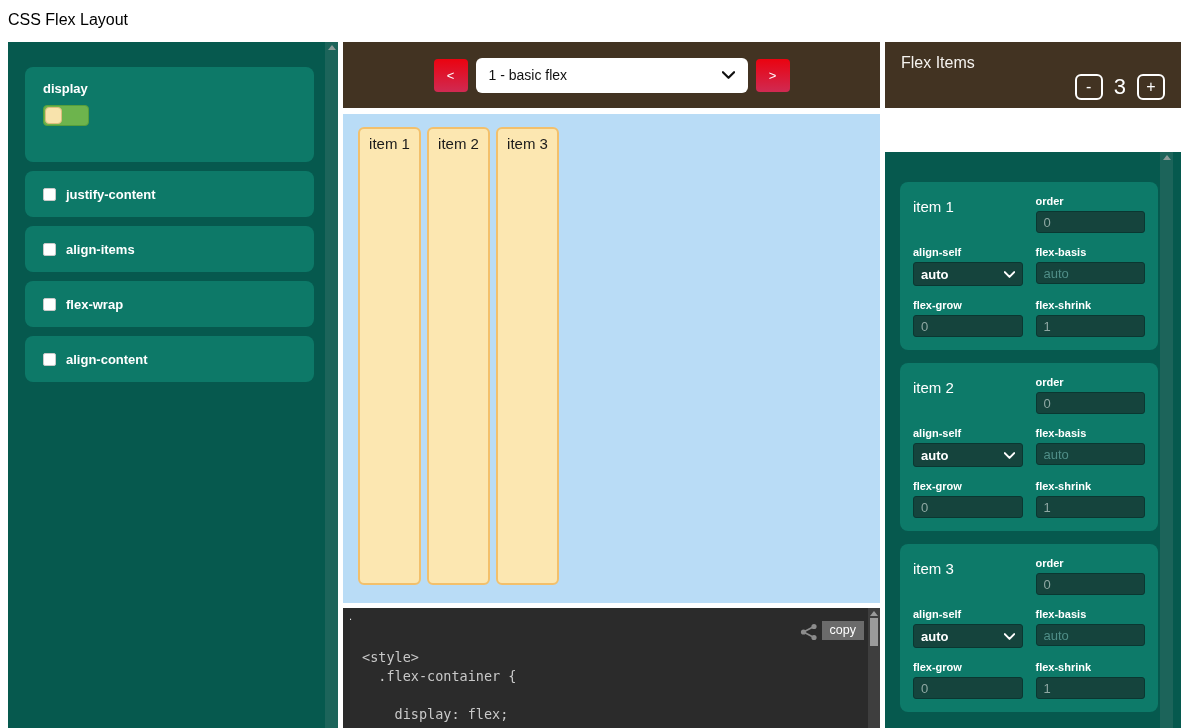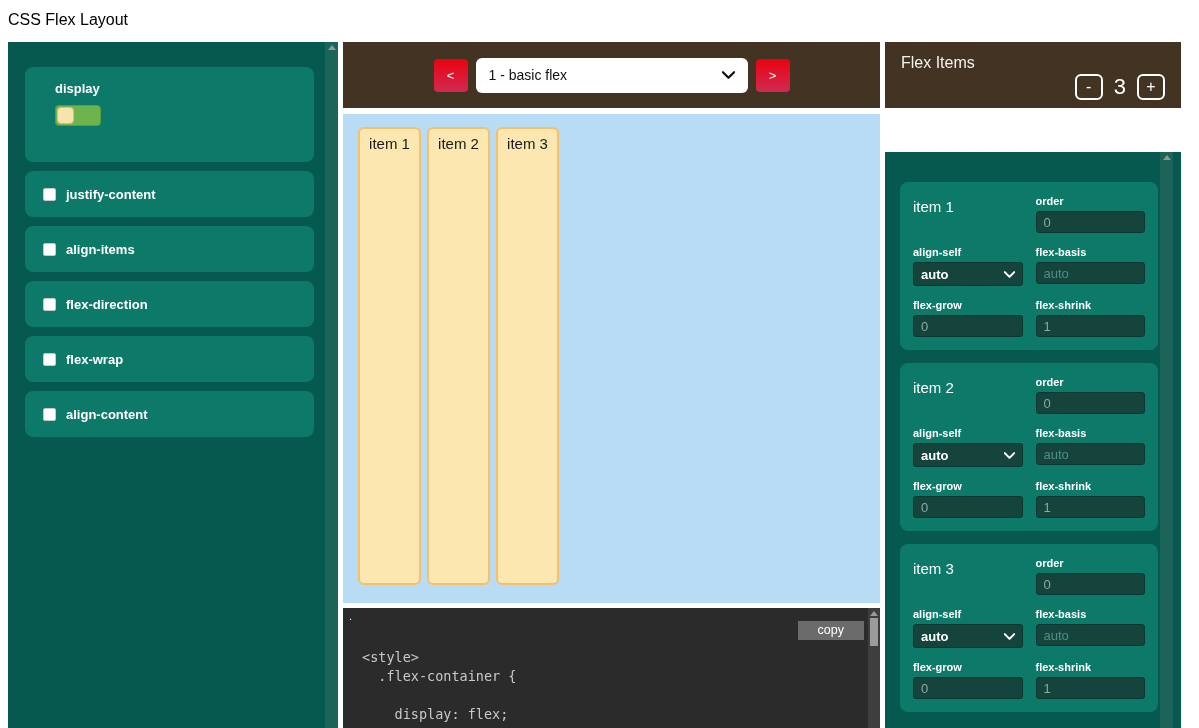--- a/index.html
+++ b/index.html
@@ -16,21 +16,21 @@
   .panel-header .ptitle { font-size:16px; }
   .panel-body { flex:1 1 auto; background:#06594e; position:relative; overflow:hidden; }
 
   .vscroll { position:absolute; top:0; bottom:0; width:13px; background:#1c645a; }
   .vscroll .arrow { display:block; margin:3px auto 0; width:0; height:0;
     border-left:4px solid transparent; border-right:4px solid transparent; border-bottom:5px solid #8a9b97; }
 
   
   .left-panel { width:330px; }
   .card { background:#0d7968; border-radius:8px; width:289px; margin:0 0 9px 17px; }
-  .display-card { padding:12px 30px; height:95px; }
+  .display-card { padding:12px 18px; height:95px; }
   .prop-card { height:46px; display:flex; align-items:center; padding-left:18px; gap:10px; }
   .lbl { color:#fff; font-weight:bold; font-size:13px; }
   .checkbox { width:13px; height:13px; background:#fff; border:1px solid #c9c9c9; border-radius:2px; flex:0 0 13px; }
   .toggle { margin-top:8px; width:46px; height:21px; background:#6db44d; border:1px solid #579f3b; border-radius:4px; position:relative; }
   .toggle .knob { position:absolute; left:1px; top:1px; width:17px; height:17px; background:#f8e3ac; border:1px solid #dcbd7d; border-radius:4px; }
   .radio-row { margin-top:12px; display:flex; align-items:center; gap:7px; }
   .radio { width:14px; height:14px; border:2px solid #1670e8; border-radius:50%; background:#fff; position:relative; flex:0 0 14px; }
   .radio::after { content:""; position:absolute; left:2px; top:2px; width:6px; height:6px; border-radius:50%; background:#1670e8; }
 
   
@@ -46,21 +46,21 @@
   .pitem { width:63px; height:458px; background:#fce7b1; border:2px solid #f3c06b; border-radius:6px;
     text-align:center; padding-top:6px; font-size:15px; color:#1b1b1b; }
 
   .code-panel { margin-top:5px; flex:1 1 auto; background:#2b2b2b; position:relative; overflow:hidden;
     padding:40px 30px 0 19px; }
   .code-line { font-family:"DejaVu Sans Mono","Liberation Mono",monospace; font-size:13.5px; line-height:19px;
     color:#c9c9c9; white-space:pre; min-height:19px; }
   .code-dot { position:absolute; top:2px; left:6px; color:#e8e8e8; font-size:11px; }
   .share-btn { position:absolute; top:15px; right:62px; width:18px; height:18px; cursor:pointer; }
   .copy-btn { position:absolute; top:13px; right:16px; background:#6b6b6b; color:#fff; border:none;
-    font-size:12.5px; padding:2px 20px 3px; cursor:pointer; font-family:"Liberation Sans",sans-serif; }
+    font-size:12.5px; padding:2px 8px 3px; cursor:pointer; font-family:"Liberation Sans",sans-serif; }
   .code-scroll { position:absolute; right:0; top:0; bottom:0; width:12px; background:#3e3e3e; }
   .code-scroll .arrow { display:block; margin:3px auto 2px; width:0; height:0;
     border-left:4px solid transparent; border-right:4px solid transparent; border-bottom:5px solid #9b9b9b; }
   .code-scroll .thumb { width:8px; height:28px; background:#9b9b9b; margin:0 auto; }
 
   
   .right-panel { width:296px;gap:44px; }
   .right-header { position:relative; }
   .counter-row { position:absolute; right:16px; bottom:8px; display:flex; align-items:center; gap:11px; }
   .count-btn { width:28px; height:26px; background:transparent; border:2px solid #fff; border-radius:6px;
@@ -100,24 +100,20 @@
       <div class="card prop-card">
         <span class="checkbox"></span>
         <span class="lbl">justify-content</span>
       </div>
       <div class="card prop-card">
         <span class="checkbox"></span>
         <span class="lbl">align-items</span>
       </div>
       <div class="card prop-card">
         <span class="checkbox"></span>
-        <span class="lbl">flex-direction</span>
-      </div>
-      <div class="card prop-card">
-        <span class="checkbox"></span>
         <span class="lbl">flex-wrap</span>
       </div>
       <div class="card prop-card">
         <span class="checkbox"></span>
         <span class="lbl">align-content</span>
       </div>
 
       <div class="vscroll" style="right:0;">
         <span class="arrow"></span>
       </div>

